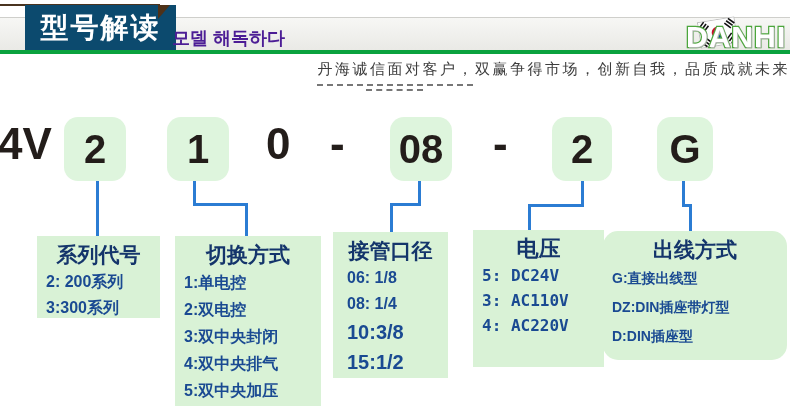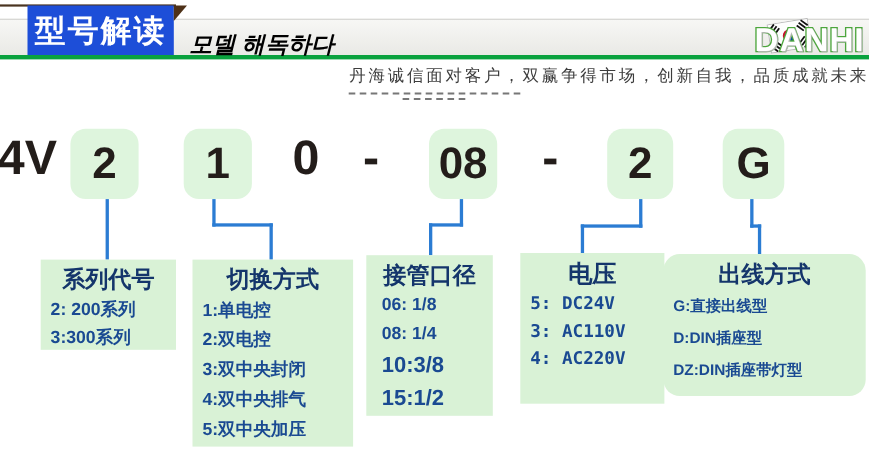--- a/index.html
+++ b/index.html
@@ -4,26 +4,26 @@
 <style>
   html,body{margin:0;padding:0;background:#fff;}
   #page{position:relative;width:790px;height:411px;background:#fff;overflow:hidden;
         font-family:"Liberation Sans",sans-serif;}
 
   
   .topline{position:absolute;left:0;top:4px;width:160px;height:2px;background:#4a3420;}
   .graybar{position:absolute;left:0;top:17px;width:790px;height:33px;
            background:linear-gradient(#f7f7f5,#e9e9e5);border-top:1px solid #cfcfcb;}
   .greenline{position:absolute;left:0;top:50px;width:790px;height:4px;background:#0aa23e;}
-  .ribbon{position:absolute;left:25px;top:5px;width:133px;height:45px;background:#1d4ed8;
+  .ribbon{position:absolute;left:25px;top:5px;width:151px;height:45px;background:#0c4a6e;
           color:#fff;font-size:28px;font-weight:bold;letter-spacing:2px;
           display:flex;align-items:center;justify-content:center;}
   .fold{position:absolute;left:158px;top:5px;width:0;height:0;
         border-top:14px solid #4e3118;border-right:12px solid transparent;}
-  .korean{position:absolute;left:172px;top:26px;color:#000000;font-size:21px;font-weight:bold;font-style:italic;}
+  .korean{position:absolute;left:172px;top:26px;color:#4c1d95;font-size:18px;font-weight:bold;}
 
   
   .logo{position:absolute;right:4px;top:20px;width:135px;height:32px;}
   .logo .flag{position:absolute;left:48px;top:-1px;transform:rotate(-9deg);}
   .logo .word{position:absolute;left:0;top:0;width:100%;text-align:right;
         font-size:30px;font-weight:900;letter-spacing:1px;color:#fff;
         -webkit-text-stroke:2.5px #4ca63c;paint-order:stroke fill;
         text-shadow:1px 1px 1px #b9b9b9;}
 
   
@@ -162,18 +162,18 @@
         <div class="litem">5: DC24V</div>
         <div class="litem">3: AC110V</div>
         <div class="litem">4: AC220V</div>
       </div>
   </div>
 
   <div class="lbox lbox5" style="left:603px;top:231px;width:184px;height:129px;border-radius:15px;">
     <div class="ltitle">出线方式</div>
     <div>
         <div class="litem">G:直接出线型</div>
+        <div class="litem">DZ:DIN插座带灯型</div>
         <div class="litem">D:DIN插座型</div>
-        <div class="litem">DZ:DIN插座带灯型</div>
       </div>
   </div>
 
 </div>
 
 </body></html>

